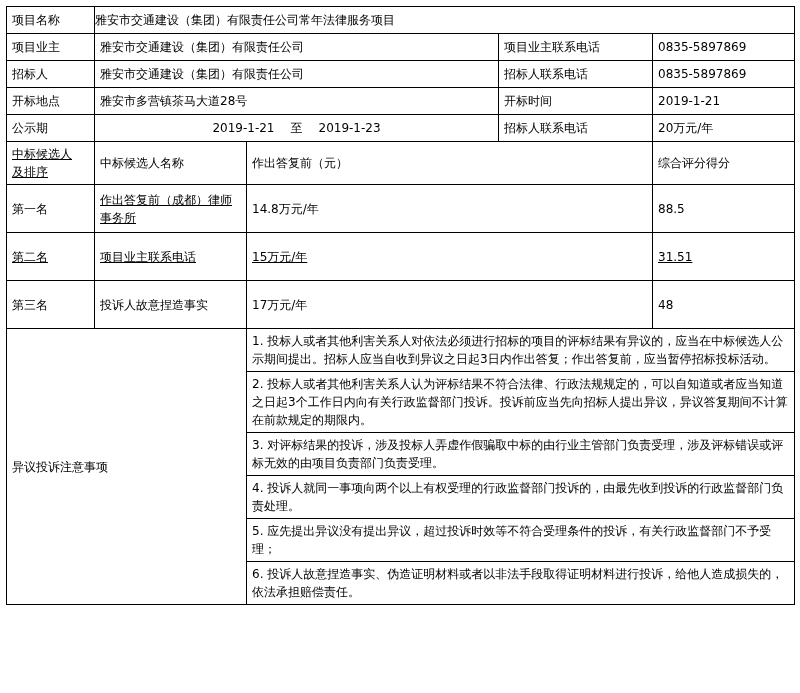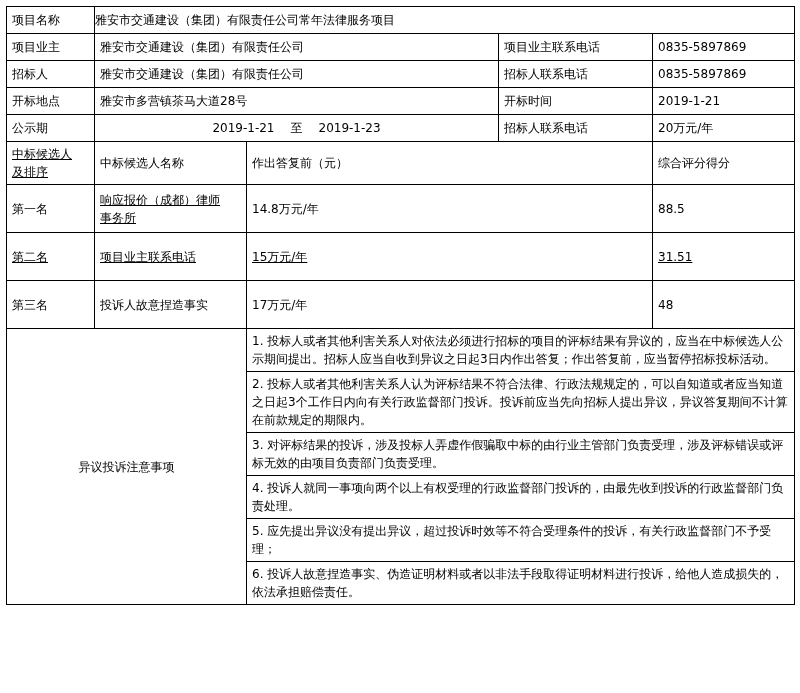--- a/index.html
+++ b/index.html
@@ -43,21 +43,21 @@
     text-decoration: underline;
   }
   .notice-cell {
     text-align: left;
     padding: 7px 8px 7px 8px;
     line-height: 1.65;
     font-size: 13px;
     text-indent: 0;
   }
   .notice-label {
-    text-align: center;
+    text-align: left;
     font-size: 13.5px;
     width: 110px;
   }
   .date-range {
     display: flex;
     justify-content: center;
     align-items: center;
     gap: 16px;
   }
 </style>
@@ -121,21 +121,21 @@
           <div>及排序</div>
         </td>
         <td class="c">中标候选人名称</td>
         <td class="c" colspan="3">作出答复前（元）</td>
         <td class="c">综合评分得分</td>
       </tr>
 
       <tr style="height:48px;">
         <td class="c">第一名</td>
         <td class="c two-line">
-          <div>响应报价（成都）律师</div>
+          <div>作出答复前（成都）律师</div>
           <div>事务所</div>
         </td>
         <td class="c" colspan="3">14.8万元/年</td>
         <td class="c">88.5</td>
       </tr>
 
       <tr style="height:48px;text-decoration:underline;">
         <td class="c">第二名</td>
         <td class="c">项目业主联系电话</td>
         <td class="c" colspan="3">15万元/年</td>

